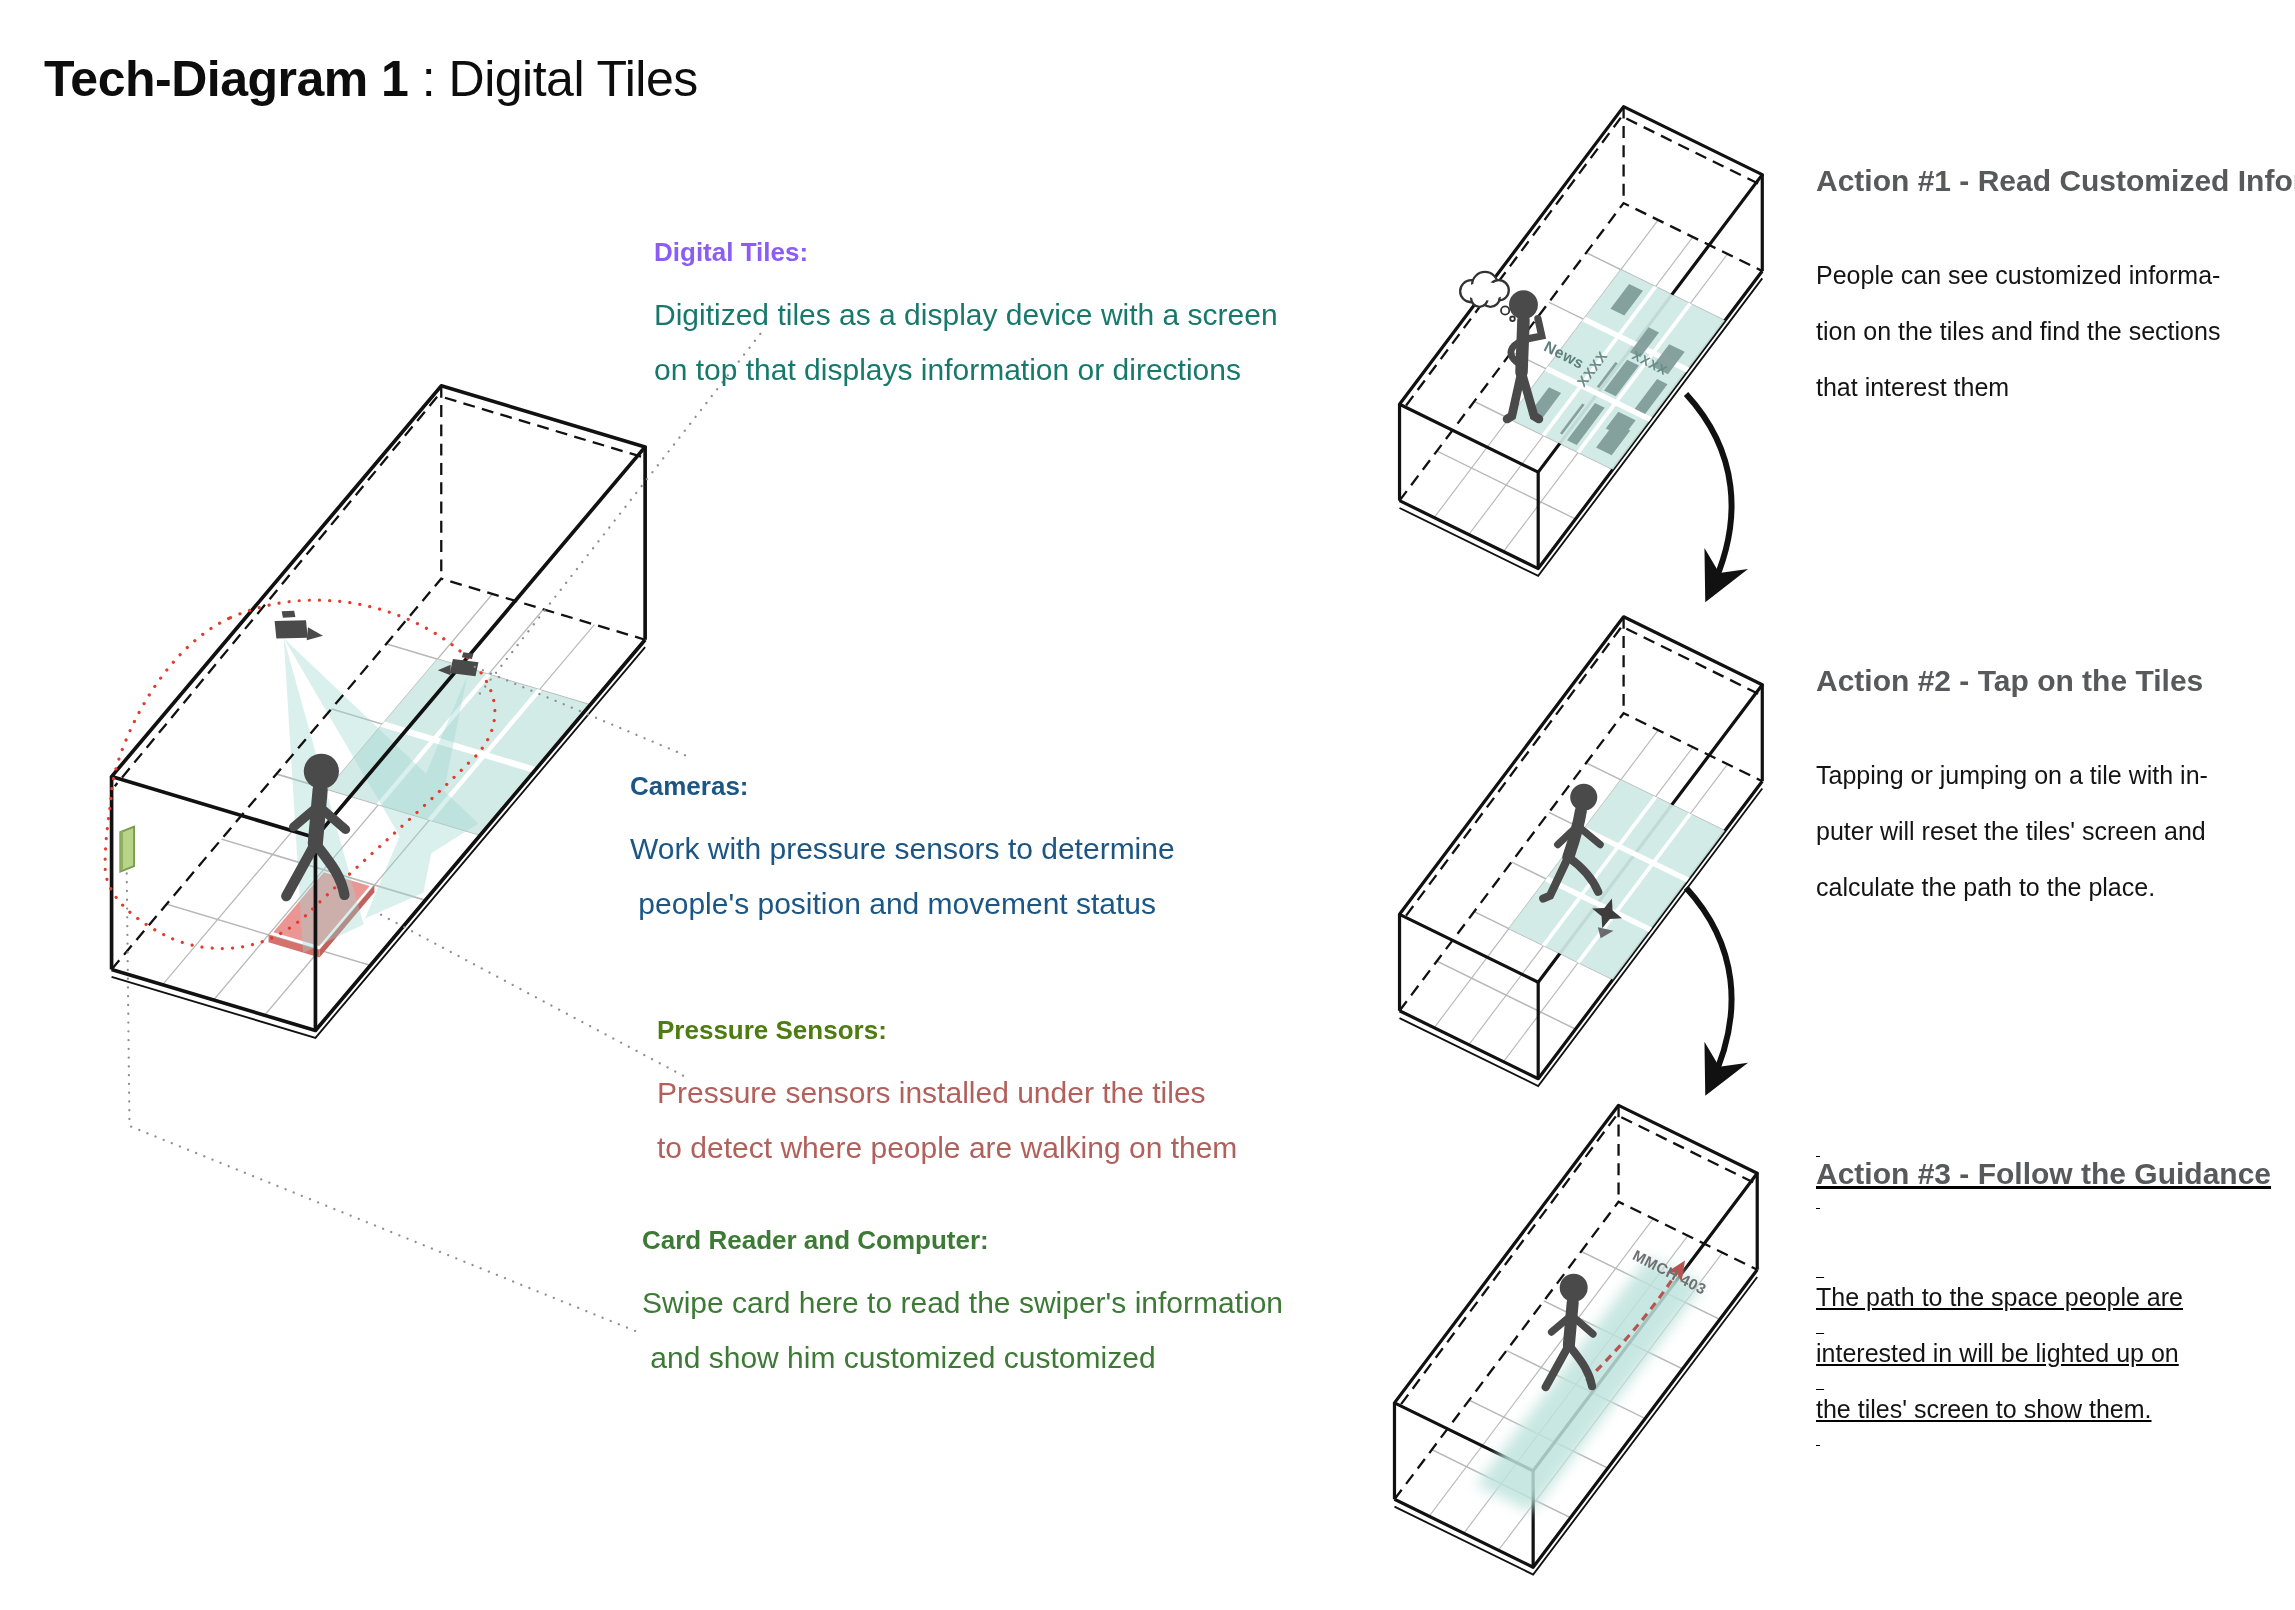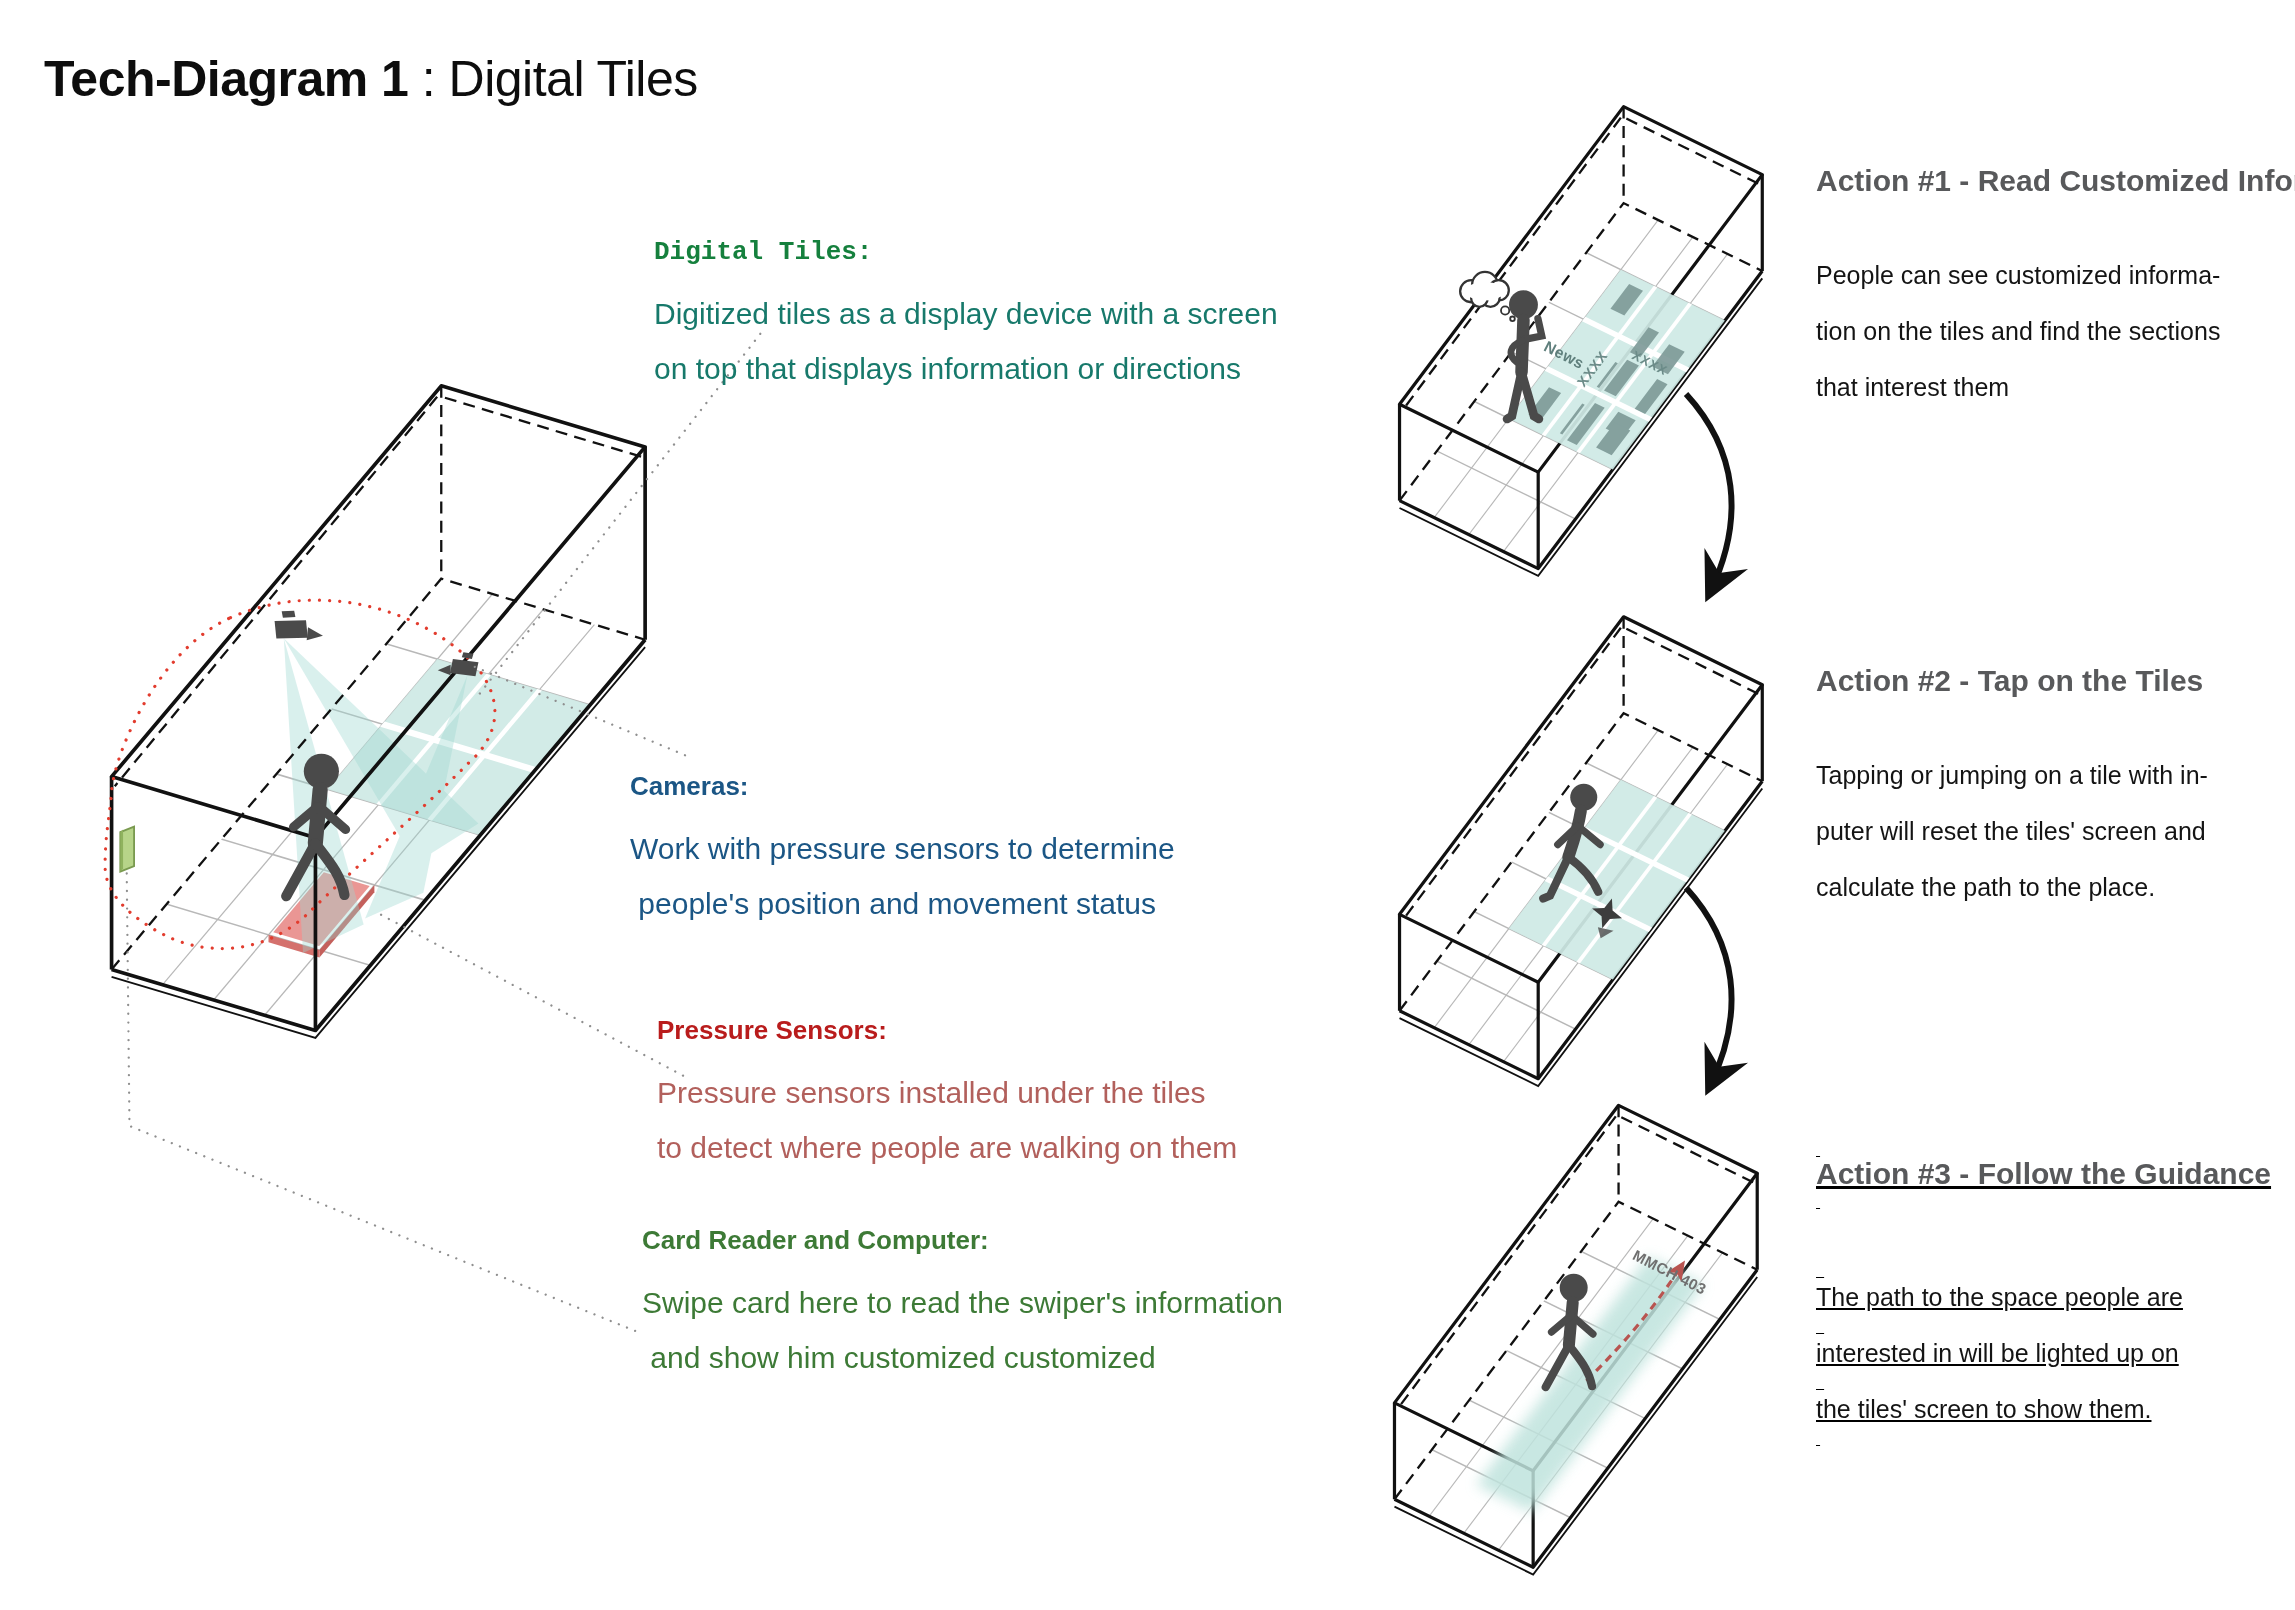--- a/index.html
+++ b/index.html
@@ -7,25 +7,25 @@
        font-family:"Liberation Sans", sans-serif;}
   .art{position:absolute;left:0;top:0;}
   .title{position:absolute;left:44px;top:16.5px;font-size:50px;color:#0d0d0d;
          letter-spacing:-0.5px;white-space:nowrap;}
   .title .b{font-weight:800;}
   .title .r{font-weight:400;}
   .callout{position:absolute;white-space:pre;}
   .callout h2{margin:0 0 10px 0;font-size:26px;font-weight:800;letter-spacing:0;}
   .callout .ln{font-size:30px;line-height:37px;font-weight:400;}
   .co-digital{left:654px;top:219px;color:#17796b;}
-  .co-digital h2{color:#15803d;font-family:Liberation Mono, monospace;}
+  .co-digital h2{color:#8b5cf6;}
   .co-cameras{left:630px;top:753px;color:#1b5685;}
   .co-cameras h2{color:#1b5685;}
   .co-pressure{left:657px;top:997px;color:#b2605c;}
-  .co-pressure h2{color:#b91c1c;}
+  .co-pressure h2{color:#4d7c0f;}
   .co-card{left:642px;top:1207px;color:#3d7a36;}
   .co-card h2{color:#3d7a36;}
   .action{position:absolute;white-space:pre;}
   .action h2{margin:0;font-size:30px;font-weight:800;color:#58595b;}
   .action .body{margin-top:22px;}
   .action .ln{font-size:25px;line-height:38px;color:#141414;font-weight:400;}
   .ac-1{left:1816px;top:146px;}
   .ac-2{left:1816px;top:646px;}
   .ac-3{left:1816px;top:1139px;text-decoration:underline;}
   .ac-3 .body{margin-top:51px;}

